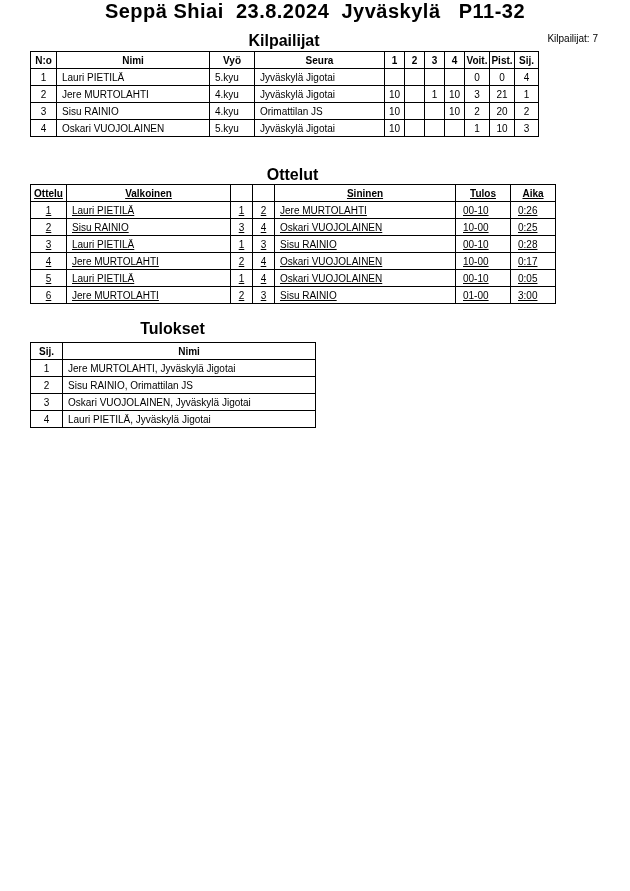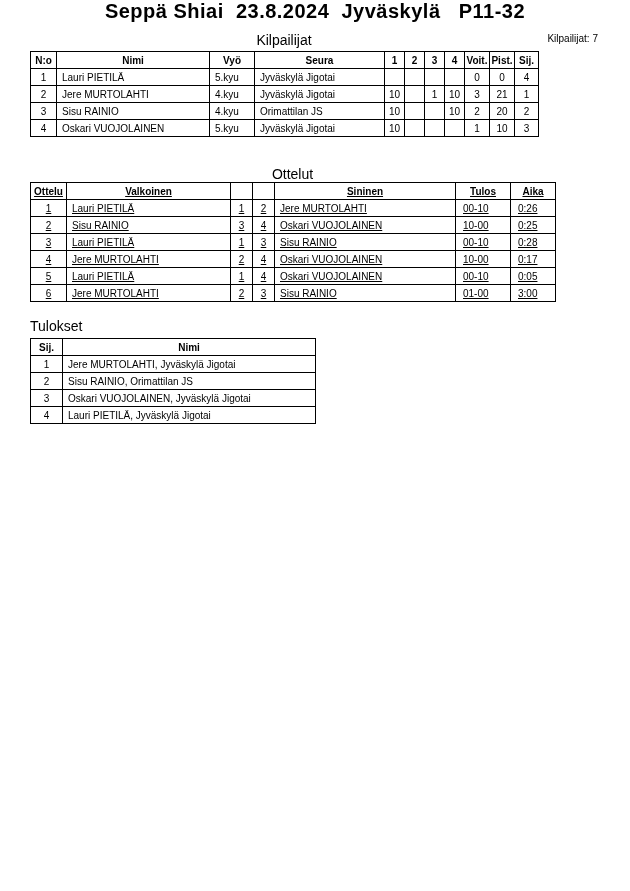--- a/index.html
+++ b/index.html
@@ -13,21 +13,21 @@
     overflow: hidden;
   }
   .title {
     text-align: center;
     font-size: 20px;
     font-weight: bold;
     white-space: pre;
     letter-spacing: 0.5px;
   }
   .header-line { position: relative; margin-top: 9px; height: 15px; }
-  .heading { font-size: 14px; font-weight: normal; }
+  .heading { font-size: 16px; font-weight: bold; }
   .k-heading { position: absolute; left: 30px; width: 508px; text-align: center; }
   .k-note { position: absolute; right: 32px; top: 1px; font-size: 10px; font-weight: normal; }
   table {
     border-collapse: collapse;
     table-layout: fixed;
     margin-left: 30px;
     font-size: 10px;
   }
   th, td {
     border: 1px solid #000000;
@@ -36,21 +36,21 @@
     white-space: nowrap;
     overflow: hidden;
     text-align: left;
   }
   th { text-align: center; font-weight: bold; padding: 0 1px; }
   td.c { text-align: center; padding: 0 1px; }
   td.r { text-align: left; padding: 0 7px; }
   .t1 { width: 508px; margin-top: 4px; }
   .ottelut-heading { margin: 29px 0 0 30px; width: 525px; text-align: center; }
   .t2 { width: 525px; text-decoration: underline; }
-  .tulokset-heading { margin: 16px 0 4px 30px; width: 285px; }
+  .tulokset-heading { margin: 16px 0 4px 30px; width: 285px; text-align: center; }
   .t3 { width: 285px; }
 </style>
 </head>
 <body>
 
 <div class="title">Seppä Shiai  23.8.2024  Jyväskylä   P11-32</div>
 
 <div class="header-line">
   <div class="heading k-heading">Kilpailijat</div>
   <div class="k-note">Kilpailijat: 7</div>

